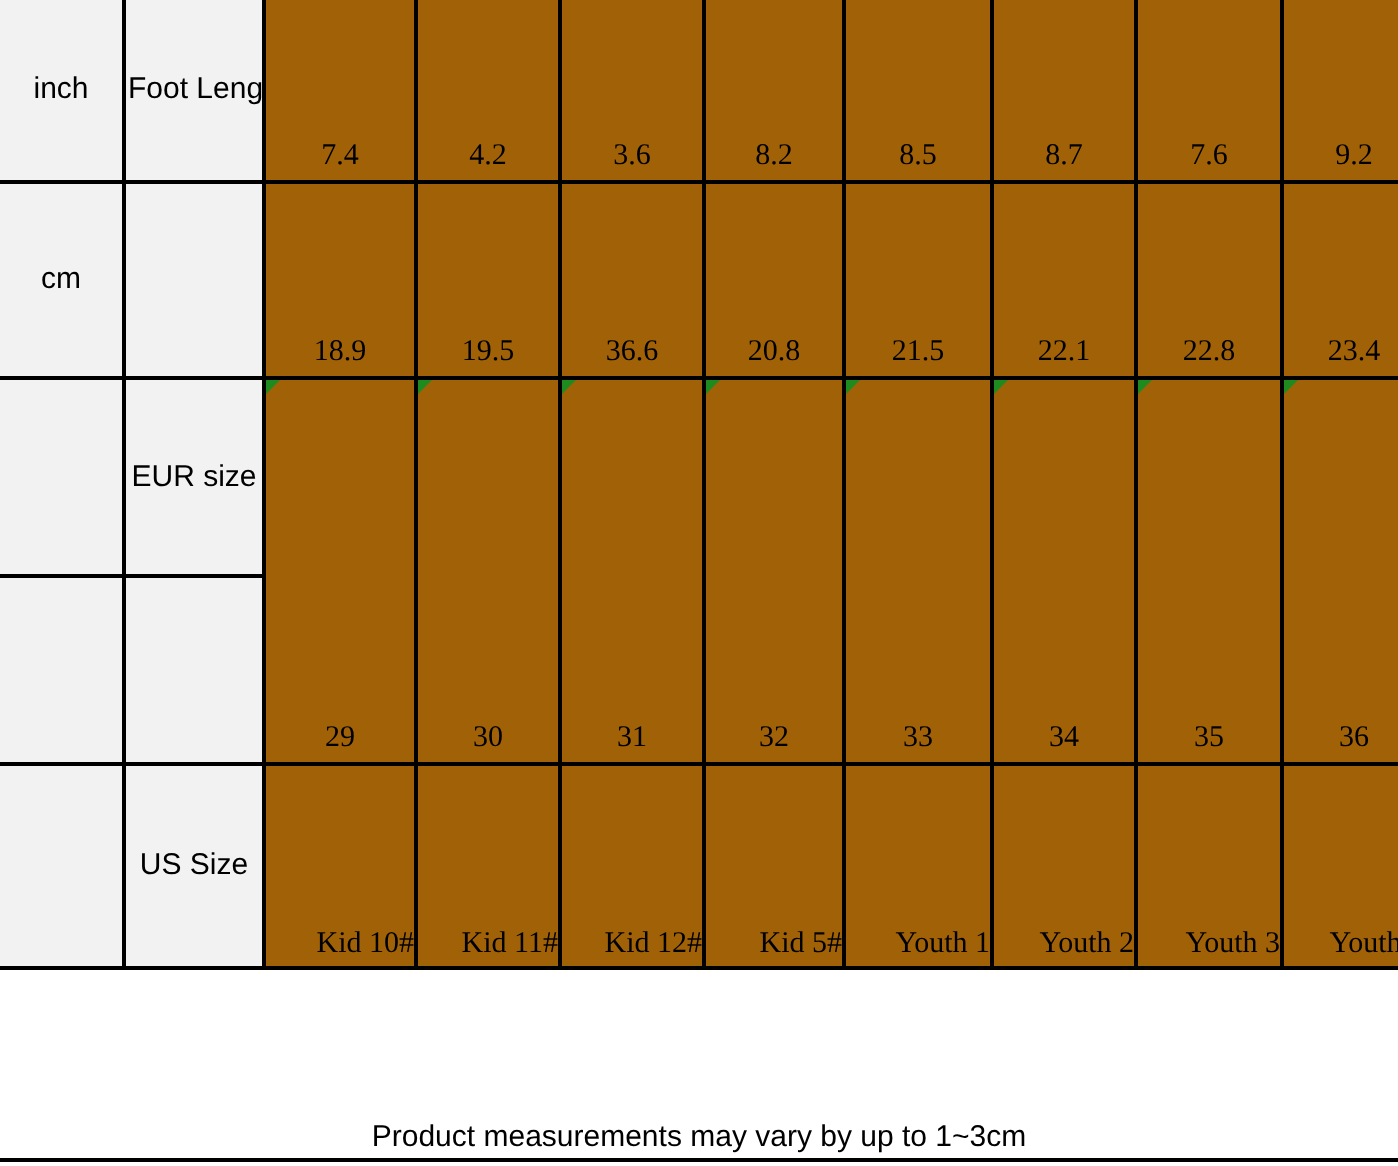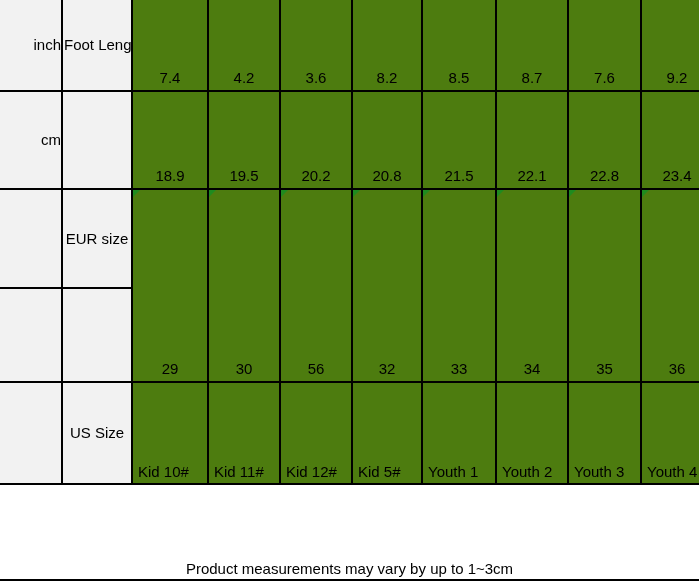--- a/index.html
+++ b/index.html
@@ -18,34 +18,35 @@
   }
   td{
     border:2px solid var(--border,#000);
     font-size:15px;
     line-height:18px;
     padding:0;
     overflow:hidden;
     white-space:nowrap;
   }
   tr.r1 td{border-top:none;}   
-  td.c1{border-left:none;text-align:right;}     
+  td.c1{border-left:none;}     
   .hd{
     background:var(--header-bg,#f2f2f2);
     text-align:center;
     vertical-align:middle;
   }
   .hd.clipleft{ text-align:left; padding-left:1px; }
   .val{
-    background:#4d7c0f;
+    background:#a16207;
     text-align:center;
     vertical-align:bottom;
     padding-bottom:3px;
+    font-family:Liberation Serif, serif;
   }
-  .val.usrow{ text-align:left; padding-left:5px; padding-bottom:2px; }
+  .val.usrow{ text-align:right; padding-left:5px; padding-bottom:2px; }
   td.rel{ position:relative; }
   .flag{
     position:absolute; top:0; left:0;
     width:0; height:0;
     border-top:7px solid var(--flag-green,#1f8b1f);
     border-right:7px solid transparent;
   }
   .footnote{
     position:absolute;
     left:0; width:699px;
@@ -91,34 +92,34 @@
       <td class="val">8.7</td>
       <td class="val">7.6</td>
       <td class="val">9.2</td>
     </tr>
 
     <tr style="height:98px">
       <td class="hd c1">cm</td>
       <td class="hd"></td>
       <td class="val">18.9</td>
       <td class="val">19.5</td>
-      <td class="val">20.2</td>
+      <td class="val">36.6</td>
       <td class="val">20.8</td>
       <td class="val">21.5</td>
       <td class="val">22.1</td>
       <td class="val">22.8</td>
       <td class="val">23.4</td>
     </tr>
 
     <tr style="height:99px">
       <td class="hd c1"></td>
       <td class="hd">EUR size</td>
       <td class="val rel" rowspan="2"><span class="flag"></span><span>29</span></td>
       <td class="val rel" rowspan="2"><span class="flag"></span><span>30</span></td>
-      <td class="val rel" rowspan="2"><span class="flag"></span><span>56</span></td>
+      <td class="val rel" rowspan="2"><span class="flag"></span><span>31</span></td>
       <td class="val rel" rowspan="2"><span class="flag"></span><span>32</span></td>
       <td class="val rel" rowspan="2"><span class="flag"></span><span>33</span></td>
       <td class="val rel" rowspan="2"><span class="flag"></span><span>34</span></td>
       <td class="val rel" rowspan="2"><span class="flag"></span><span>35</span></td>
       <td class="val rel" rowspan="2"><span class="flag"></span><span>36</span></td>
     </tr>
 
     <tr style="height:94px">
       <td class="hd c1"></td>
       <td class="hd"></td>

